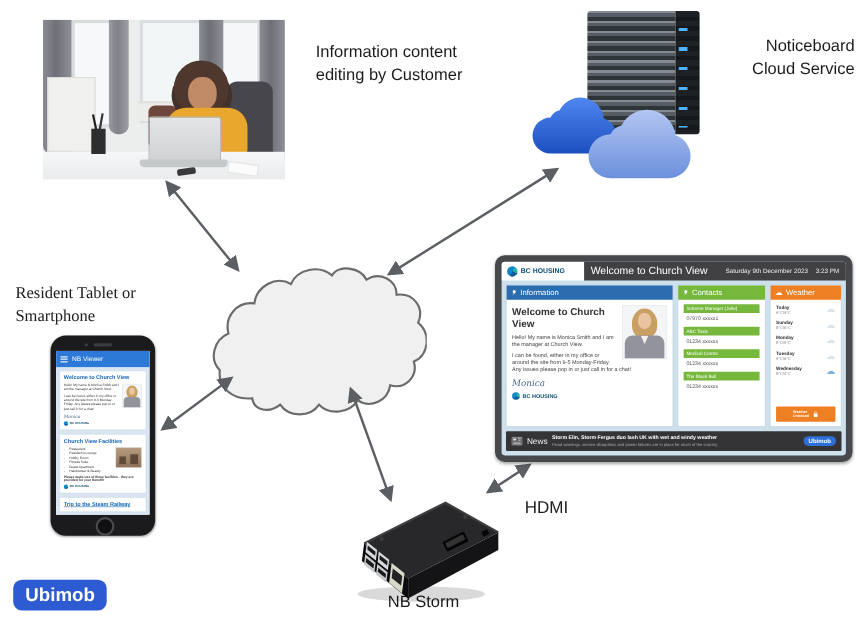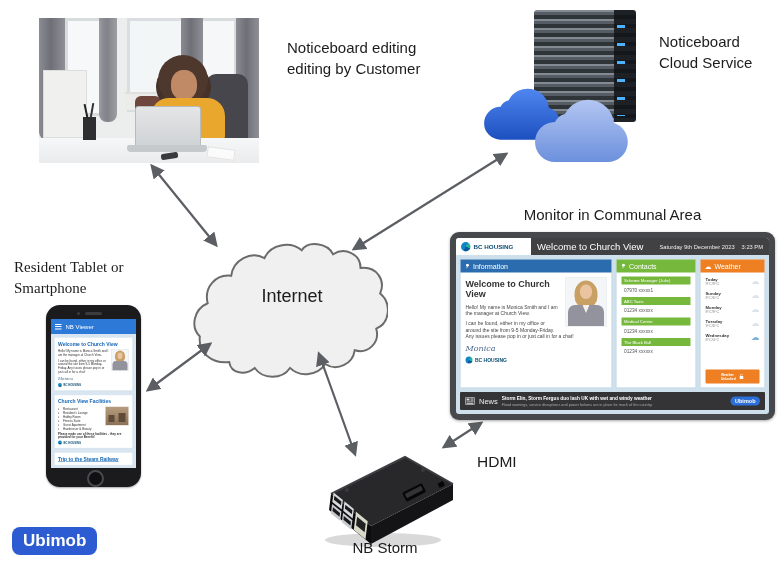--- a/index.html
+++ b/index.html
@@ -1,20 +1,20 @@
 <!DOCTYPE html>
 <html><head>
 <meta charset="utf-8">
 <style>
   html,body{margin:0;padding:0;background:#fff;}
   .canvas{position:relative;width:778px;height:566px;background:#fff;overflow:hidden;
           font-family:"Liberation Sans",sans-serif;color:#1c1c1c;}
   .lbl{position:absolute;font-size:15px;line-height:1.4;color:#1c1c1c;}
   #lbl-customer{left:287px;top:37px;width:138px;}
-  #lbl-cloudsvc{left:659px;top:31px;width:118px;}
+  #lbl-cloudsvc{left:659px;top:31px;width:118px;text-align:right;}
   #lbl-monitor{left:450px;top:204px;width:325px;text-align:center;}
   #lbl-resident{left:14px;top:257px;width:172px;font-family:Liberation Serif, serif;}
   #lbl-nbplayer{left:300px;top:537px;width:170px;text-align:center;}
   #lbl-hdmi{left:477px;top:451px;font-size:15.5px;}
   .inet-lbl{left:236px;top:284px;width:112px;text-align:center;font-size:18px;z-index:3;}
   .brand{position:absolute;left:12px;top:527px;background:#2d5bd2;color:#fff;font-weight:bold;
          font-size:17px;padding:4px 11px;border-radius:8px;z-index:2;}
 
   
   .arrows{position:absolute;left:0;top:0;z-index:1;}
@@ -162,21 +162,20 @@
 <body>
 
 <div class="canvas">
 
   <svg class="inet" width="196" height="162" viewBox="0 0 200 160">
     <path d="M38,128 C20,130 6,118 8,102 C-2,92 2,74 16,68 C12,52 24,38 40,40 C42,24 60,14 74,22
              C80,8 100,4 112,14 C118,4 138,6 144,18 C156,10 172,18 172,32 C188,30 198,44 192,58
              C204,68 202,88 188,94 C192,108 180,120 166,116 C164,130 148,138 136,130
              C128,142 110,144 100,134 C92,146 72,146 64,134 C54,142 40,140 38,128 Z" fill="#f0f0f0" stroke="#6b6b6b" stroke-width="2"></path>
   </svg>
-  <div class="lbl inet-lbl">Internet</div>
 
   <svg class="arrows" width="778" height="566">
     <defs>
       <marker id="ah" viewBox="0 0 10 10" refX="8" refY="5" markerWidth="6.5" markerHeight="6.5" orient="auto-start-reverse">
         <path d="M0,0 L10,5 L0,10 z" fill="#5b5e63"></path>
       </marker>
     </defs>
     <g stroke="#5b5e63" stroke-width="2.2">
       <line x1="152" y1="166" x2="216" y2="245" marker-start="url(#ah)" marker-end="url(#ah)"></line>
       <line x1="506" y1="154" x2="354" y2="249" marker-start="url(#ah)" marker-end="url(#ah)"></line>
@@ -204,21 +203,21 @@
     <div class="sweater"></div>
     <div class="desk"></div>
     <div class="laptop-screen"></div>
     <div class="laptop-base"></div>
     <div class="penpot"></div>
     <div class="pen1"></div>
     <div class="pen2"></div>
     <div class="dphone"></div>
     <div class="paper"></div>
   </div>
-  <div class="lbl" id="lbl-customer">Noticeboard editing editing by Customer</div>
+  <div class="lbl" id="lbl-customer">Information content editing by Customer</div>
 
   <div class="server">
     <div class="tower"></div>
     <div class="tower-right"></div>
     <div class="leds"></div>
     <div class="tshadow"></div>
     <svg class="clouds" width="178" height="112" viewBox="0 0 178 112">
       <defs>
         <linearGradient id="gDark" x1="0" y1="0" x2="0" y2="1">
           <stop offset="0" stop-color="#4f86ef"></stop>
@@ -228,21 +227,20 @@
           <stop offset="0" stop-color="#b3c6f2"></stop>
             <stop offset="1" stop-color="#6c90dd"></stop>
         </linearGradient>
       </defs>
       <path d="M25,62 a20,20 0 0 0 0,40 h52 a20,20 0 0 0 7,-39 a26,26 0 0 0 -49,-9 a15,15 0 0 0 -10,8 z" transform="translate(2,2) scale(0.82)" fill="url(#gDark)"></path>
       <path d="M25,62 a20,20 0 0 0 0,40 h52 a20,20 0 0 0 7,-39 a26,26 0 0 0 -49,-9 a15,15 0 0 0 -10,8 z" transform="translate(52,6)" fill="url(#gLight)"></path>
     </svg>
   </div>
   <div class="lbl" id="lbl-cloudsvc">Noticeboard Cloud Service</div>
 
-  <div class="lbl" id="lbl-monitor">Monitor in Communal Area</div>
   <div class="monitor">
     <div class="mscreen">
       <div class="x2 mface">
         <div class="mtop">
           <div class="mlogo">
             <span class="bc-dot"></span>
             <span>BC HOUSING</span>
           </div>
           <div class="mtitlebar">
             <span class="mtitle">Welcome to Church View</span>

